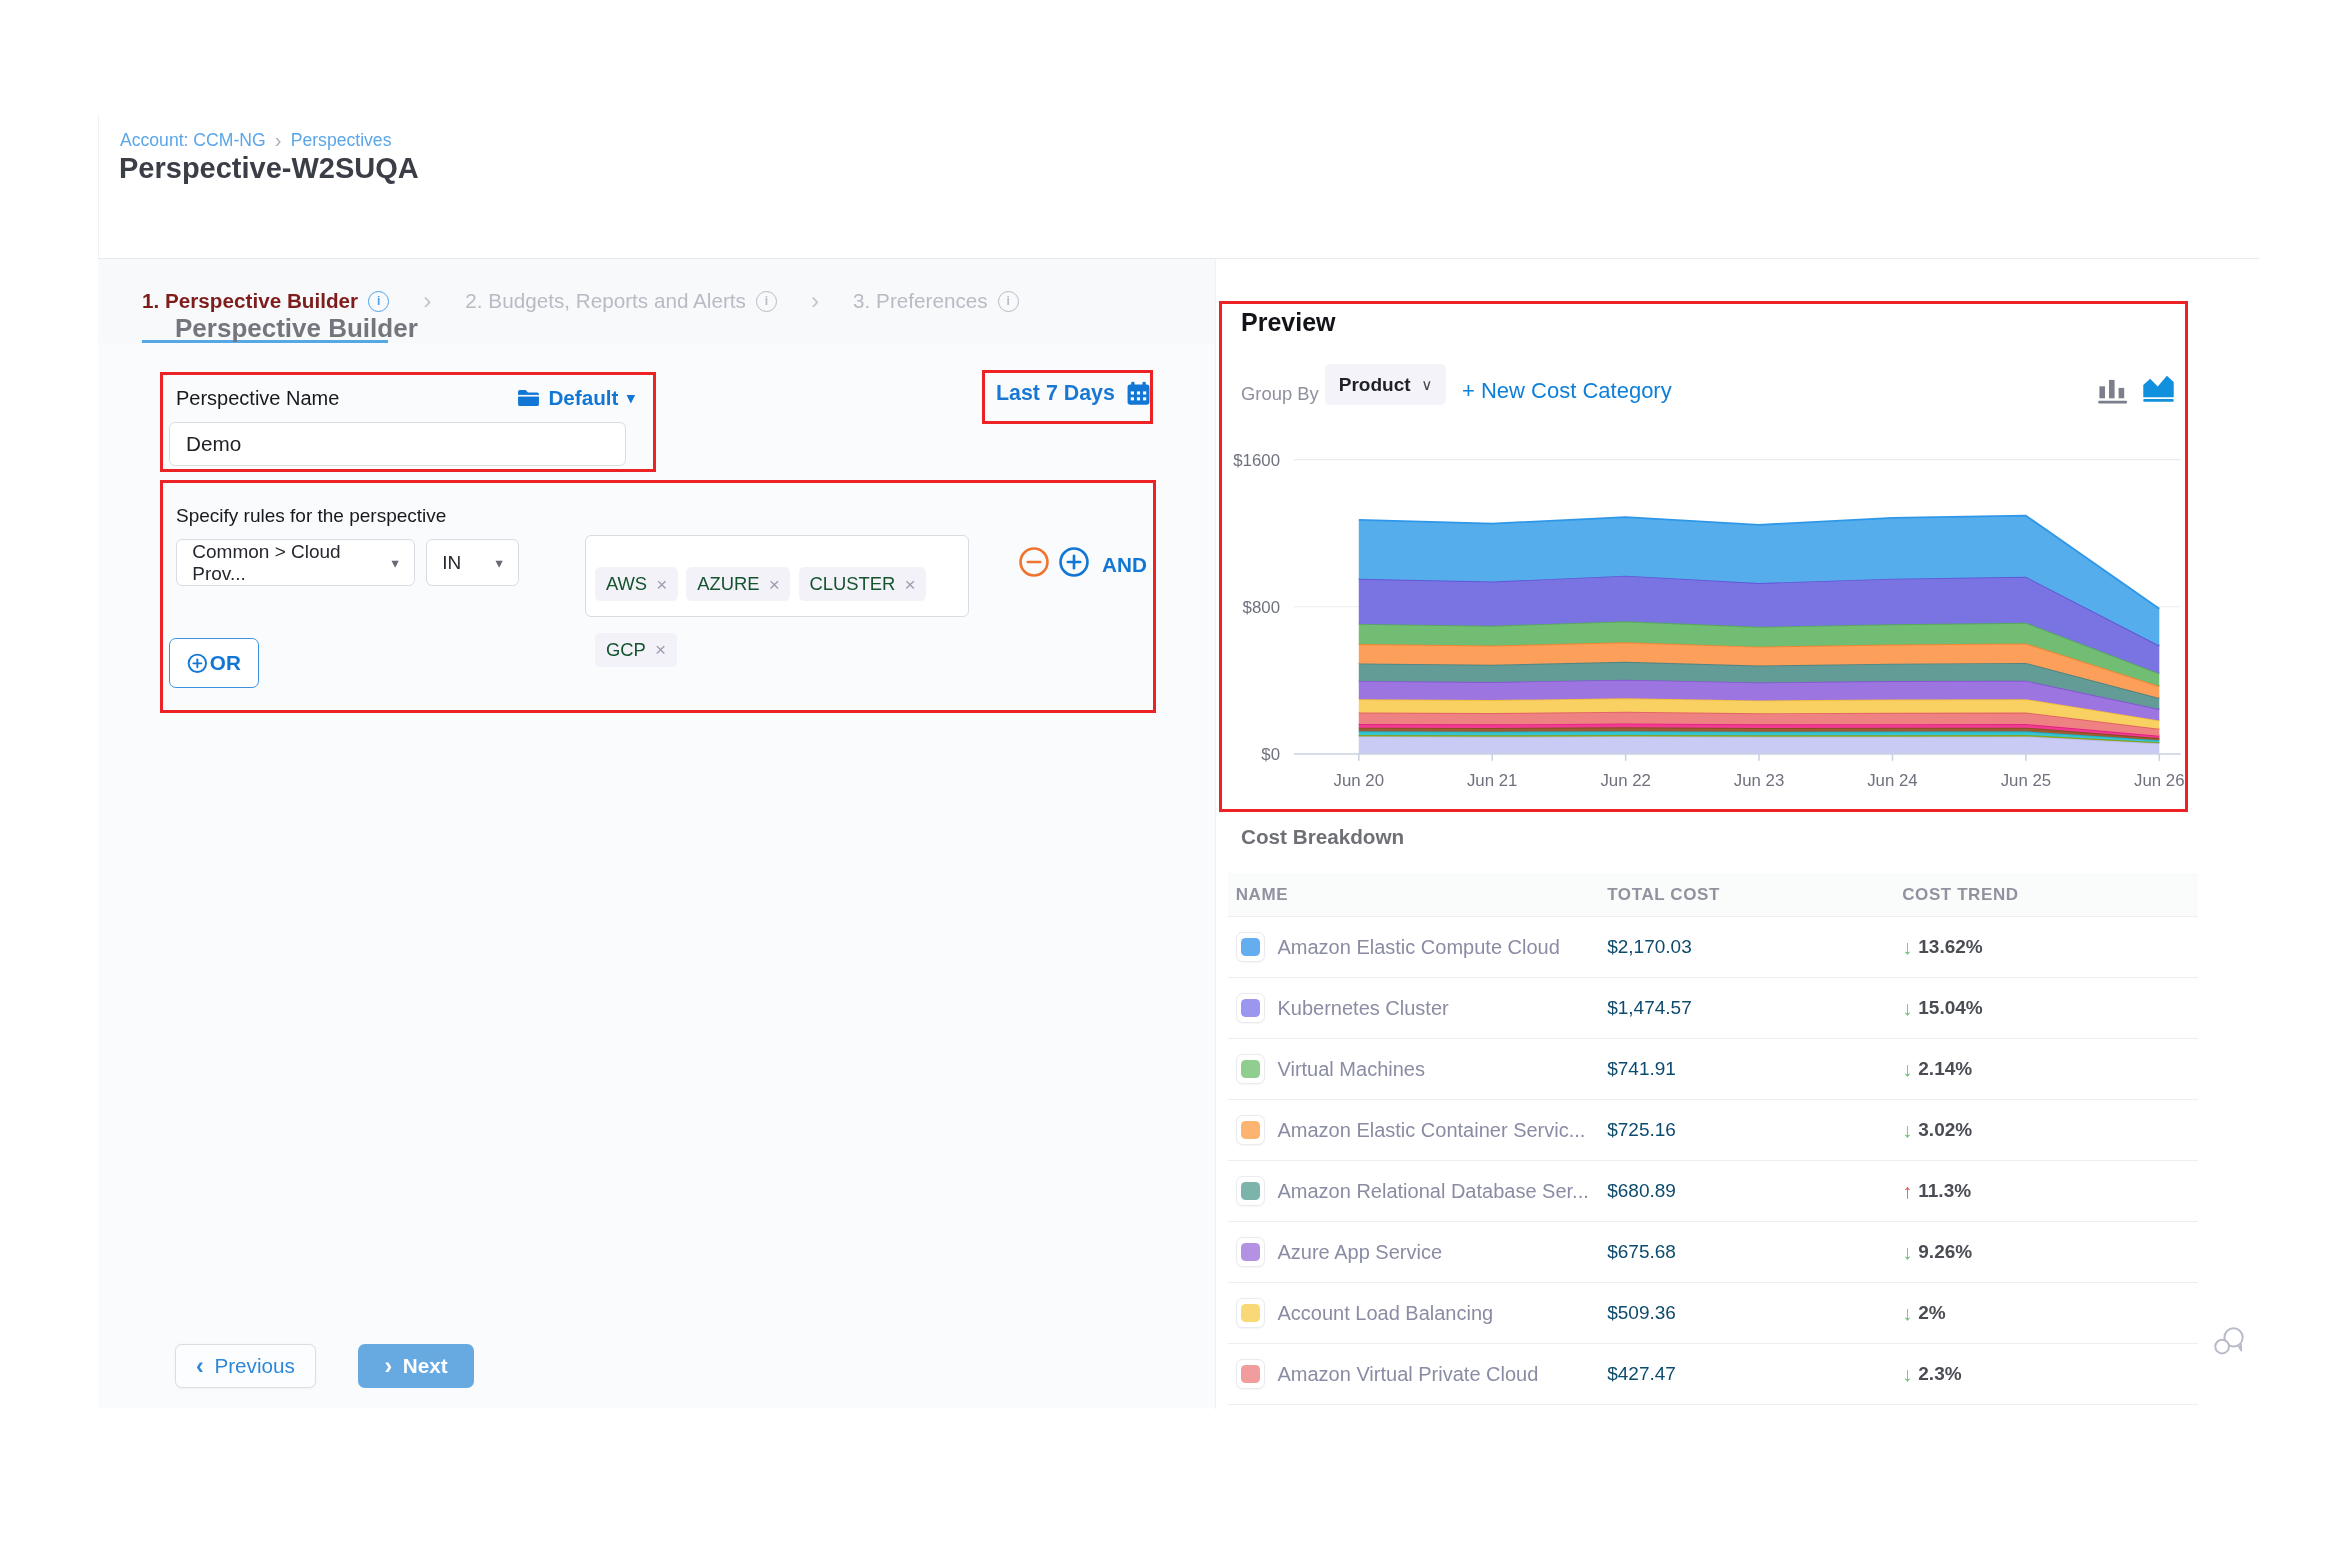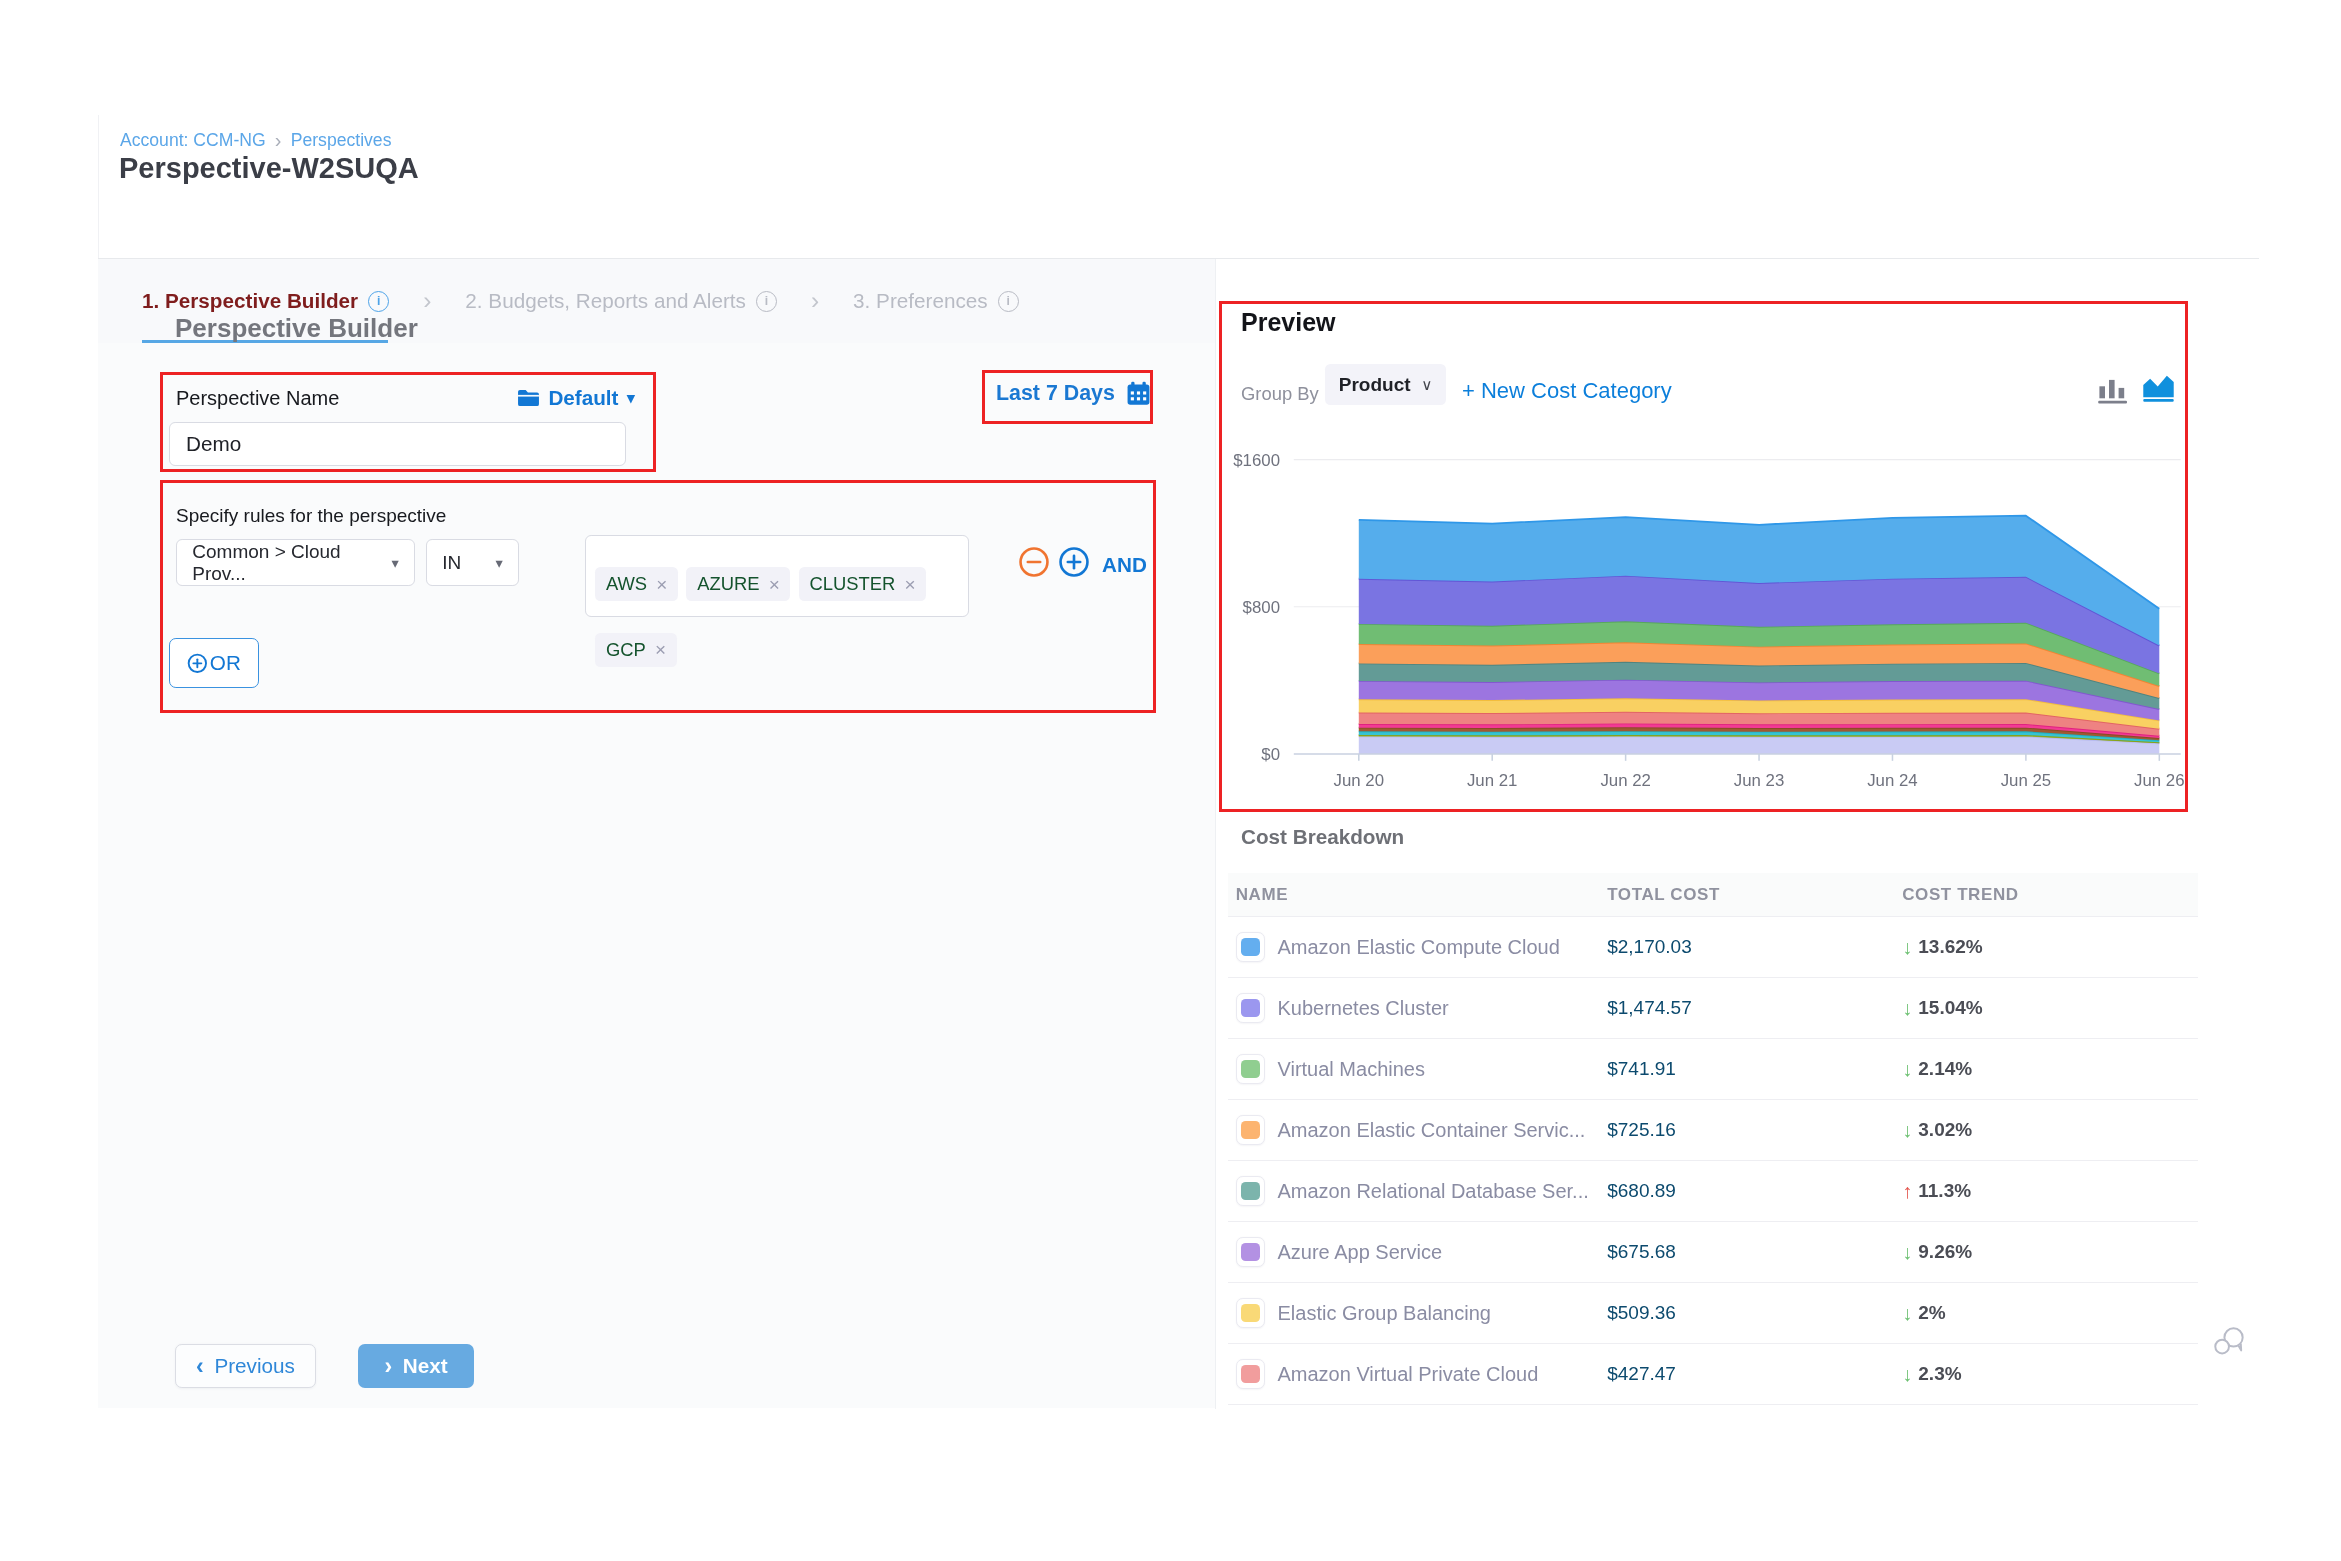--- a/index.html
+++ b/index.html
@@ -47,21 +47,21 @@
   .op-select{left:426px;top:539px;width:93px;height:47px;}
   .values-box{left:585px;top:535px;width:384px;height:82px;background:#fff;border:1.1px solid #d9dbe3;
     border-radius:6.1px;box-sizing:border-box;padding:8.4px 9.2px;display:flex;gap:8.4px;flex-wrap:wrap;align-content:flex-start;}
   .tag{height:34px;display:inline-flex;align-items:center;background:#f2f2f8;border-radius:5.4px;
     padding:0 10.7px;font-size:18.4px;color:#14532d;margin-top:23px;}
   .tag-x{margin-left:9.2px;color:#9c9eb2;font-size:19px;cursor:pointer;line-height:1;}
   .tag-x::before{content:"\00D7";}
   .and-label{left:1102px;top:553px;font-size:20.7px;font-weight:700;color:#1277d4;}
   .or-button{left:169px;top:638px;width:90px;height:50px;border:1.5px solid #3a92e0;border-radius:6.9px;
     background:#fff;display:flex;align-items:center;justify-content:center;gap:2px;color:#1277d4;
-    font-size:20.7px;font-weight:400;cursor:pointer;box-sizing:border-box;}
+    font-size:20.7px;font-weight:700;cursor:pointer;box-sizing:border-box;}
   .prev-button{left:175px;top:1344px;width:141px;height:44px;background:#fcfdfe;border:0.8px solid #dbdde4;
     border-radius:6.9px;color:#2f87d8;font-size:20.7px;display:flex;align-items:center;justify-content:center;gap:10.7px;
     cursor:pointer;box-sizing:border-box;box-shadow:0 0.8px 2.3px rgba(40,50,70,.05);}
   .next-button{left:358px;top:1344px;width:116px;height:44px;background:#67aae1;border-radius:6.9px;color:#fff;
     font-size:20.7px;font-weight:600;display:flex;align-items:center;justify-content:center;gap:10.7px;cursor:pointer;}
   .chev-left::before{content:"\2039";font-weight:700;font-size:23px;}
   .chev-right::before{content:"\203A";font-weight:700;font-size:23px;}
   
   .preview-heading{left:1241px;top:308px;font-size:25px;font-weight:700;color:#131419;}
   .groupby-label{left:1241px;top:383px;font-size:18.4px;color:#8e909c;}
@@ -371,21 +371,21 @@
         <div class="cell-trend">
           <span class="trend-arrow down"></span>
           <span>9.26%</span>
         </div>
       </div>
       <div class="bk-row">
         <div class="cell-name">
           <span class="legend-outer">
             <span class="legend-inner" style="background: rgb(249, 217, 119);"></span>
           </span>
-          <span>Elastic Group Balancing</span>
+          <span>Account Load Balancing</span>
         </div>
         <div class="cell-cost">$509.36</div>
         <div class="cell-trend">
           <span class="trend-arrow down"></span>
           <span>2%</span>
         </div>
       </div>
       <div class="bk-row">
         <div class="cell-name">
           <span class="legend-outer">

